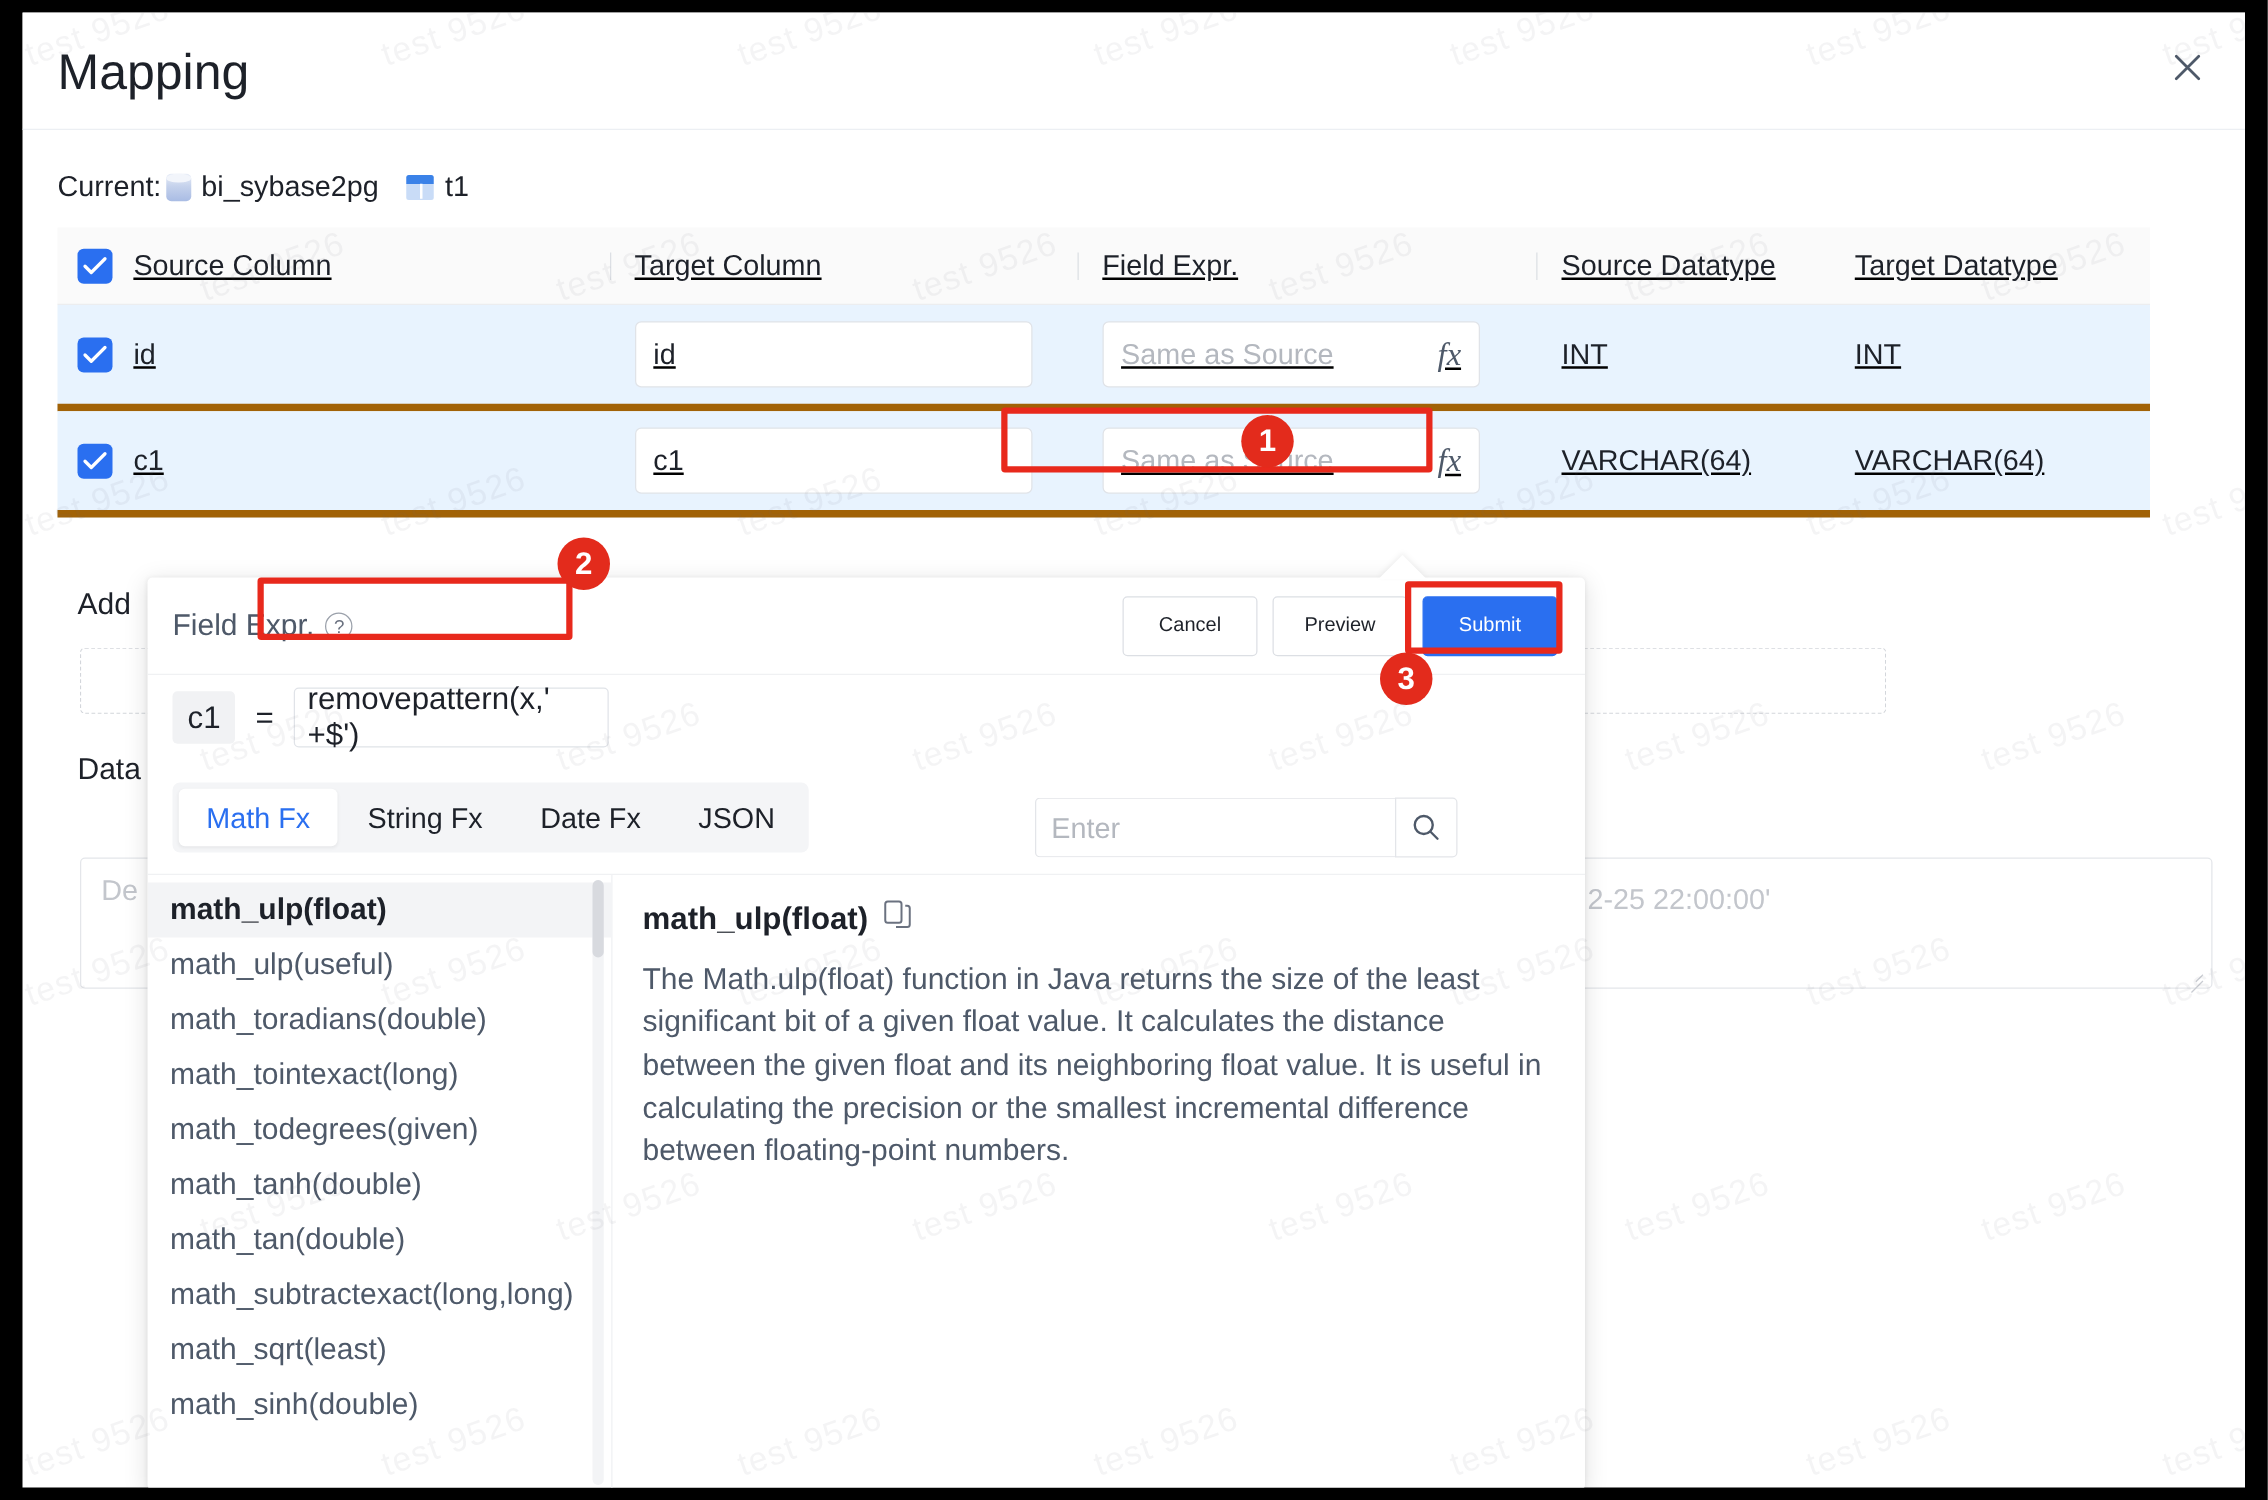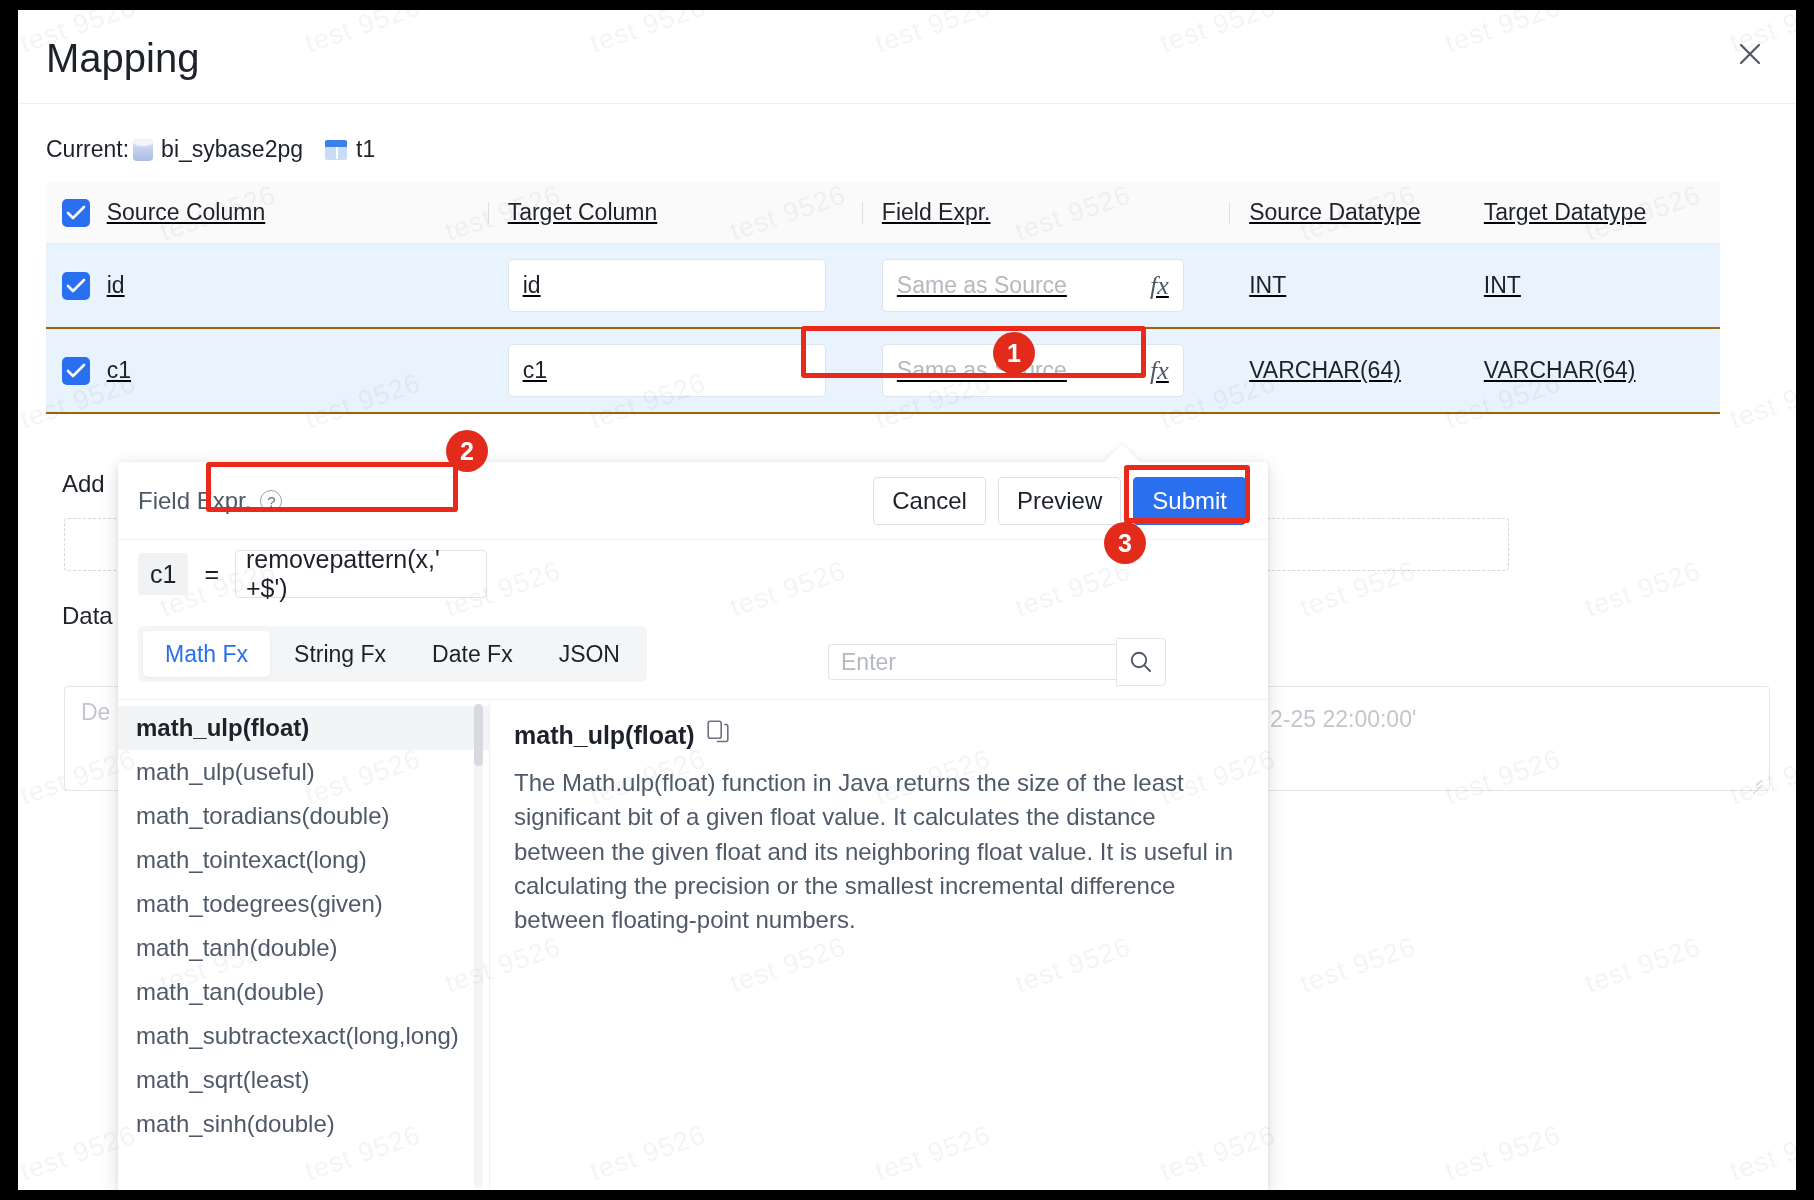--- a/index.html
+++ b/index.html
@@ -96,21 +96,21 @@
   .thead {
     display: flex; align-items: center;
     height: 62px;
     background: #fafafa;
     border-bottom: 1px solid #ecedef;
   }
   .trow {
     display: flex; align-items: center;
     height: 85px;
     background: #e8f3fe;
-    border-bottom: 2px solid #a16207;
+    border-bottom: 6px solid #a16207;
     position: relative;
   }
   .cell { position: relative; height: 100%; display: flex; align-items: center; }
   .c-check   { width: 62px; padding-left: 16px; }
   .c-src     { width: 392px; }
   .c-tgt     { width: 385px; }
   .c-expr    { width: 378px; }
   .c-sdt     { width: 262px; }
   .c-tdt     { width: 243px; }
   .sep {
@@ -239,21 +239,21 @@
   .q-mark {
     width: 22px; height: 22px; border-radius: 50%;
     border: 1.6px solid #9aa0aa; color: #6b7280;
     font-size: 15px; display: flex; align-items: center; justify-content: center;
     margin-left: 9px; font-family: "Liberation Sans", sans-serif;
   }
   .btns { position: absolute; right: 22px; top: 15px; display: flex; gap: 12px; }
   .btn {
     height: 48px; min-width: 108px; padding: 0 18px;
     border: 1px solid #dcdfe4; border-radius: 4px;
-    background: #fff; color: #1d2129; font-size: 24px;
+    background: #fff; color: #1d2129; font-size: 16px;
     display: flex; align-items: center; justify-content: center;
     cursor: pointer; font-family: "Liberation Sans", sans-serif;
   }
   .btn-primary {
     background: #2a6ff0; border-color: #2a6ff0; color: #fff;
   }
 
   .expr-row {
     position: absolute; left: 20px; top: 88px;
     display: flex; align-items: center;
@@ -286,21 +286,21 @@
     font-size: 23px; color: #1d2129; border-radius: 5px;
     cursor: pointer;
   }
   .tab.active { background: #fff; color: #2a6ff0; font-weight: 500; box-shadow: 0 1px 3px rgba(0,0,0,0.06); }
 
   .search-wrap {
     position: absolute; left: 710px; top: 176px;
     display: flex; align-items: center;
   }
   .search-input {
-    width: 288px; height: 36px;
+    width: 288px; height: 48px;
     border: 1px solid #e3e5e9; border-right: none;
     border-radius: 4px 0 0 4px;
     display: flex; align-items: center; padding: 0 12px;
     font-size: 23px; color: #b4b8bf; background: #fff;
   }
   .search-btn {
     width: 50px; height: 48px;
     border: 1px solid #e3e5e9; border-radius: 0 4px 4px 0;
     background: #fff; display: flex; align-items: center; justify-content: center;
     cursor: pointer;

